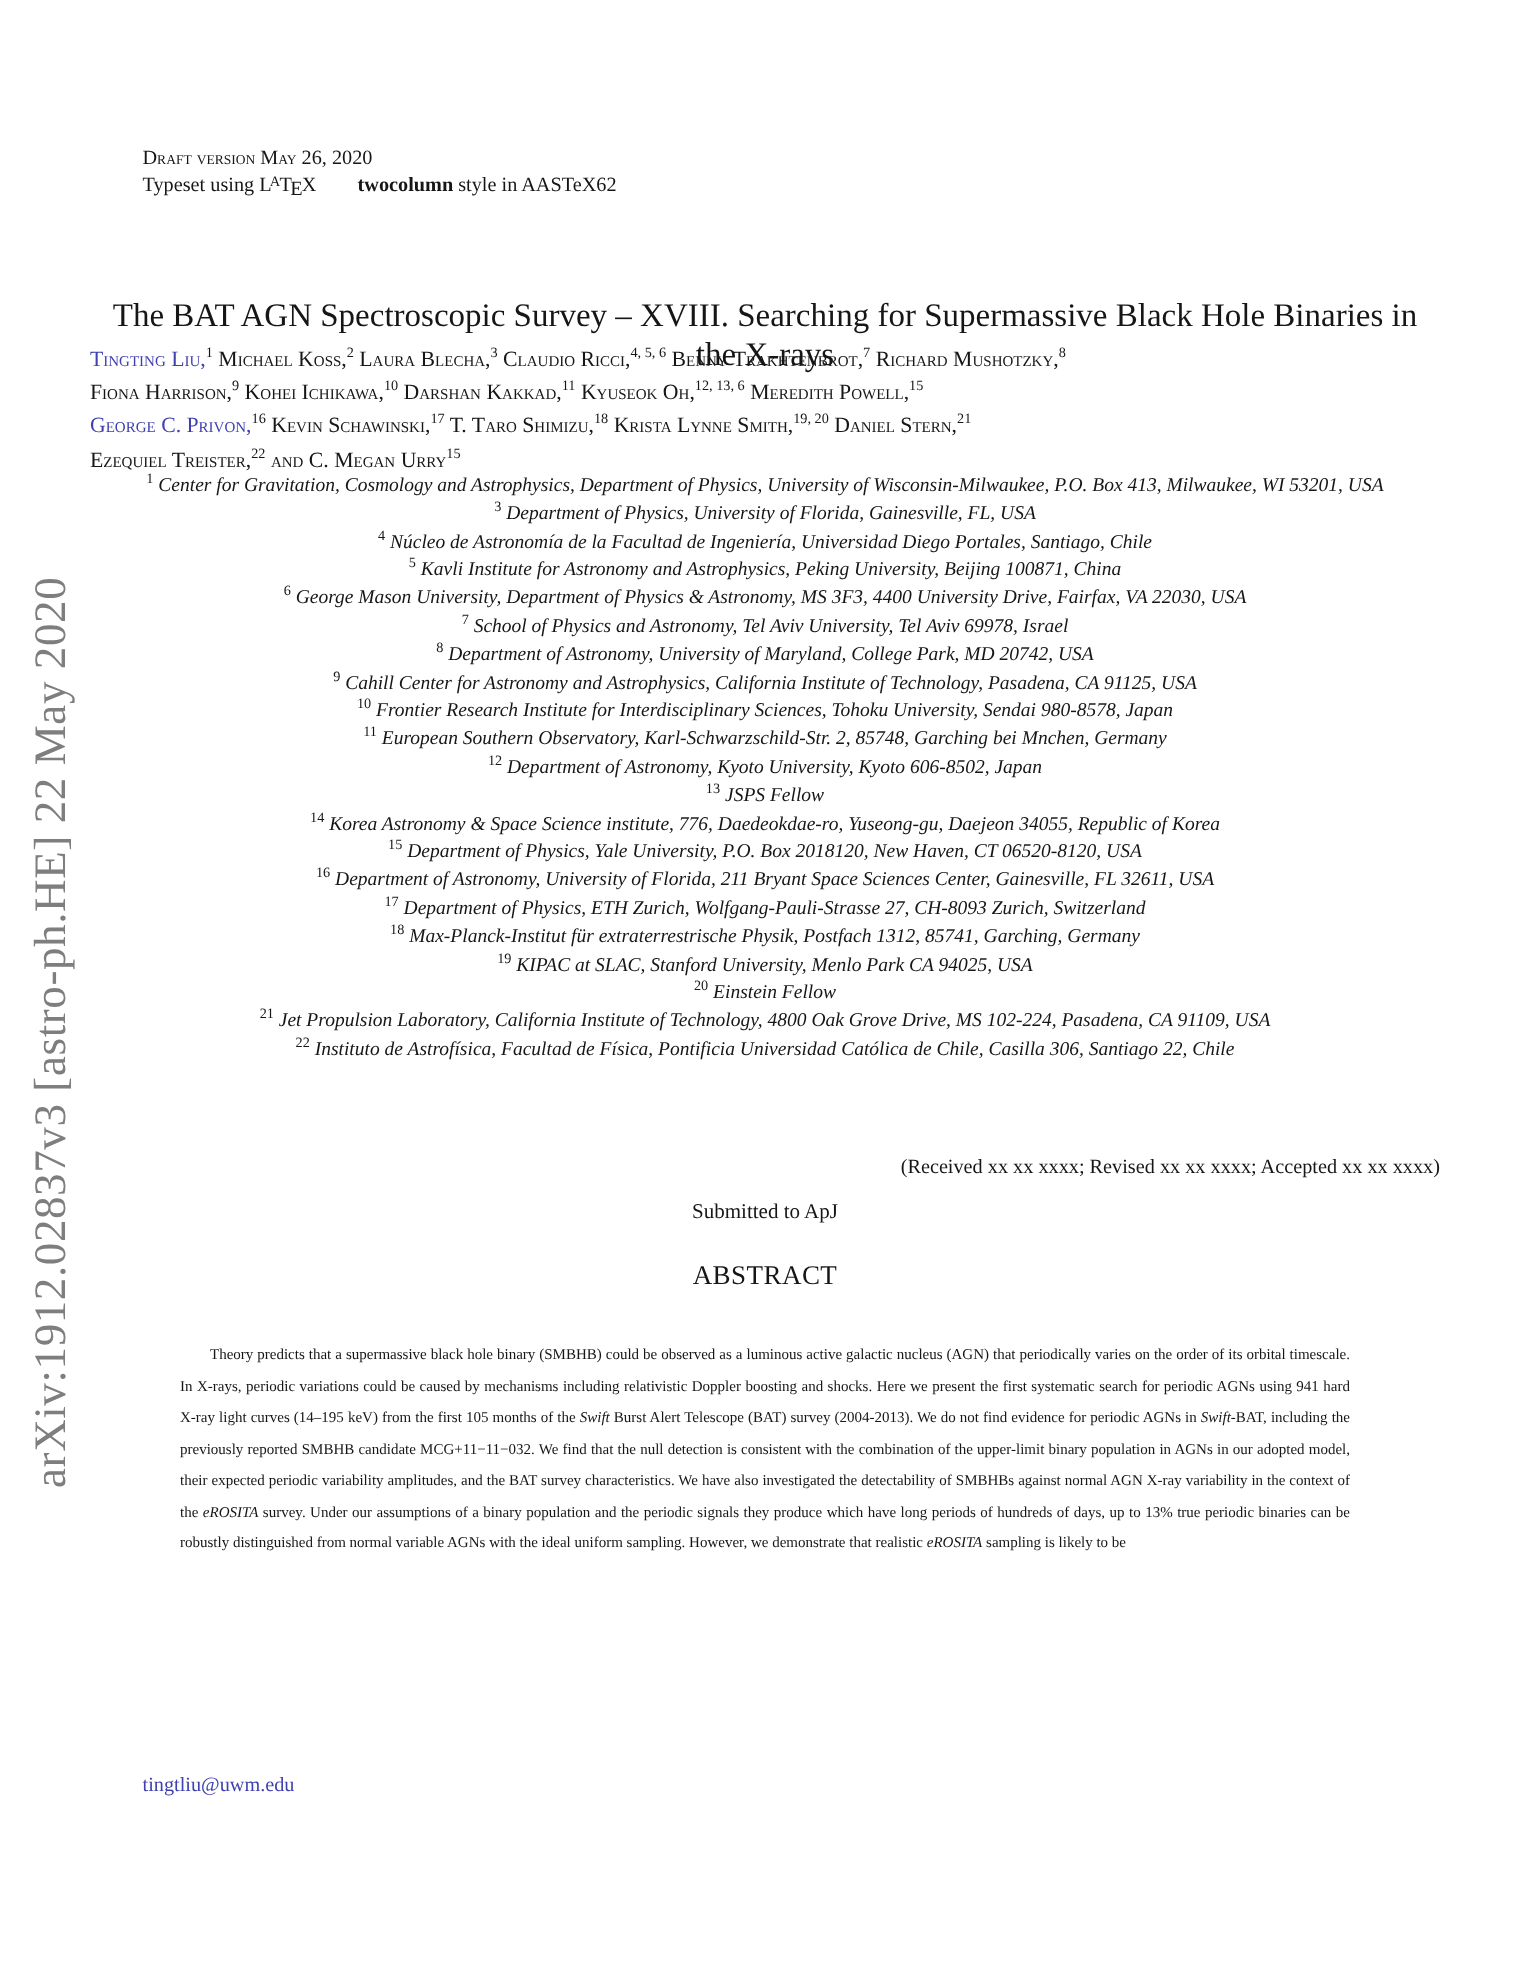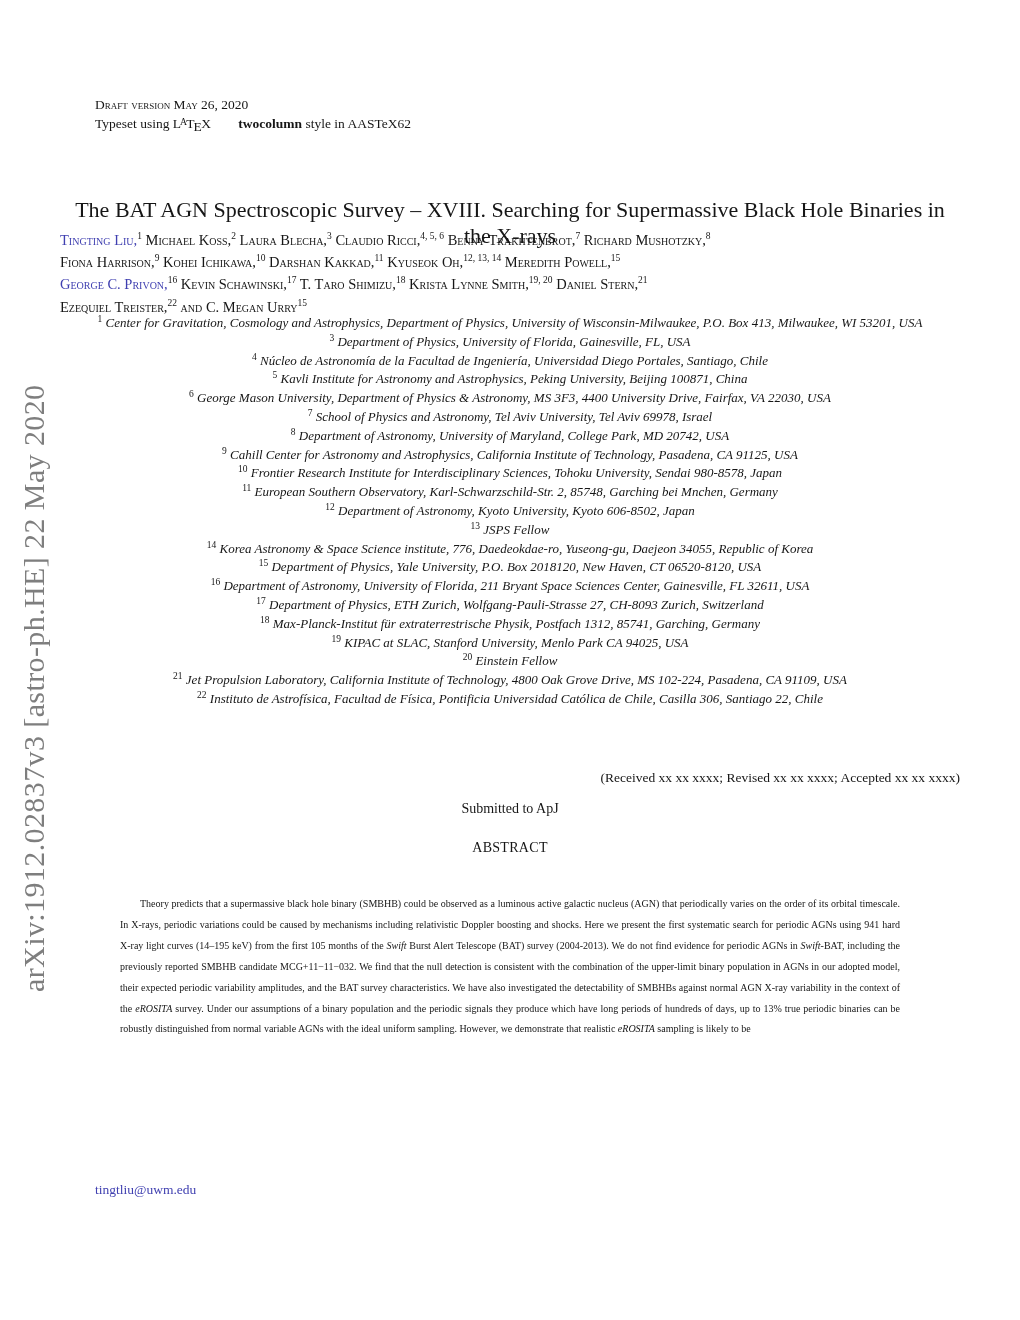--- a/index.html
+++ b/index.html
@@ -58,21 +58,21 @@
   .received-line{
     position:absolute;top:770px;left:60px;width:900px;
     text-align:right;font-size:13.5px;
   }
   .submitted-line{
     position:absolute;top:801px;left:60px;width:900px;
     text-align:center;font-size:14px;
   }
   .abstract-heading{
     position:absolute;top:840px;left:60px;width:900px;
-    text-align:center;font-size:14px;letter-spacing:0.3px;
+    text-align:center;font-size:18px;letter-spacing:0.3px;
   }
   .abstract-text{
     position:absolute;top:861px;left:120px;width:780px;
     font-size:10px;line-height:20.9px;text-align:justify;text-indent:20px;margin-top:33px;
   }
   
   .contact-email{
     position:absolute;left:95px;top:1166px;
     font-size:13.5px;color:var(--link-blue);margin-top:16px;
   }
@@ -84,21 +84,21 @@
 
 <div class="doc-header">
   <div class="sc">Draft version May 26, 2020</div>
   <div><span>Typeset using </span><span>L</span><span class="seg-latex-a">A</span><span>T</span><span class="seg-latex-e">E</span><span>X</span><span> </span><span class="seg-bold">twocolumn</span><span> style in AASTeX62</span></div>
 </div>
 
 <div class="paper-title">The BAT AGN Spectroscopic Survey – XVIII. Searching for Supermassive Black Hole Binaries in the X-rays</div>
 
 <div class="authors">
     <div class="author-line"><span class="author-name link">Tingting Liu,</span><sup>1</sup> <span class="author-name">Michael Koss,</span><sup>2</sup> <span class="author-name">Laura Blecha,</span><sup>3</sup> <span class="author-name">Claudio Ricci,</span><sup>4, 5, 6</sup> <span class="author-name">Benny Trakhtenbrot,</span><sup>7</sup> <span class="author-name">Richard Mushotzky,</span><sup>8</sup></div>
-    <div class="author-line"><span class="author-name">Fiona Harrison,</span><sup>9</sup> <span class="author-name">Kohei Ichikawa,</span><sup>10</sup> <span class="author-name">Darshan Kakkad,</span><sup>11</sup> <span class="author-name">Kyuseok Oh,</span><sup>12, 13, 14</sup> <span class="author-name">Meredith Powell,</span><sup>15</sup></div>
+    <div class="author-line"><span class="author-name">Fiona Harrison,</span><sup>9</sup> <span class="author-name">Kohei Ichikawa,</span><sup>10</sup> <span class="author-name">Darshan Kakkad,</span><sup>11</sup> <span class="author-name">Kyuseok Oh,</span><sup>12, 13, 6</sup> <span class="author-name">Meredith Powell,</span><sup>15</sup></div>
     <div class="author-line"><span class="author-name link">George C. Privon,</span><sup>16</sup> <span class="author-name">Kevin Schawinski,</span><sup>17</sup> <span class="author-name">T. Taro Shimizu,</span><sup>18</sup> <span class="author-name">Krista Lynne Smith,</span><sup>19, 20</sup> <span class="author-name">Daniel Stern,</span><sup>21</sup></div>
     <div class="author-line"><span class="author-name">Ezequiel Treister,</span><sup>22</sup> <span class="author-name">and C. Megan Urry</span><sup>15</sup></div>
   </div>
 
 <div class="affils">
     <div class="affil-line"><sup>1</sup><span> Center for Gravitation, Cosmology and Astrophysics, Department of Physics, University of Wisconsin-Milwaukee, P.O. Box 413, Milwaukee, WI 53201, USA</span></div>
     <div class="affil-line"><sup>3</sup><span> Department of Physics, University of Florida, Gainesville, FL, USA</span></div>
     <div class="affil-line"><sup>4</sup><span> Núcleo de Astronomía de la Facultad de Ingeniería, Universidad Diego Portales, Santiago, Chile</span></div>
     <div class="affil-line"><sup>5</sup><span> Kavli Institute for Astronomy and Astrophysics, Peking University, Beijing 100871, China</span></div>
     <div class="affil-line"><sup>6</sup><span> George Mason University, Department of Physics &amp; Astronomy, MS 3F3, 4400 University Drive, Fairfax, VA 22030, USA</span></div>

